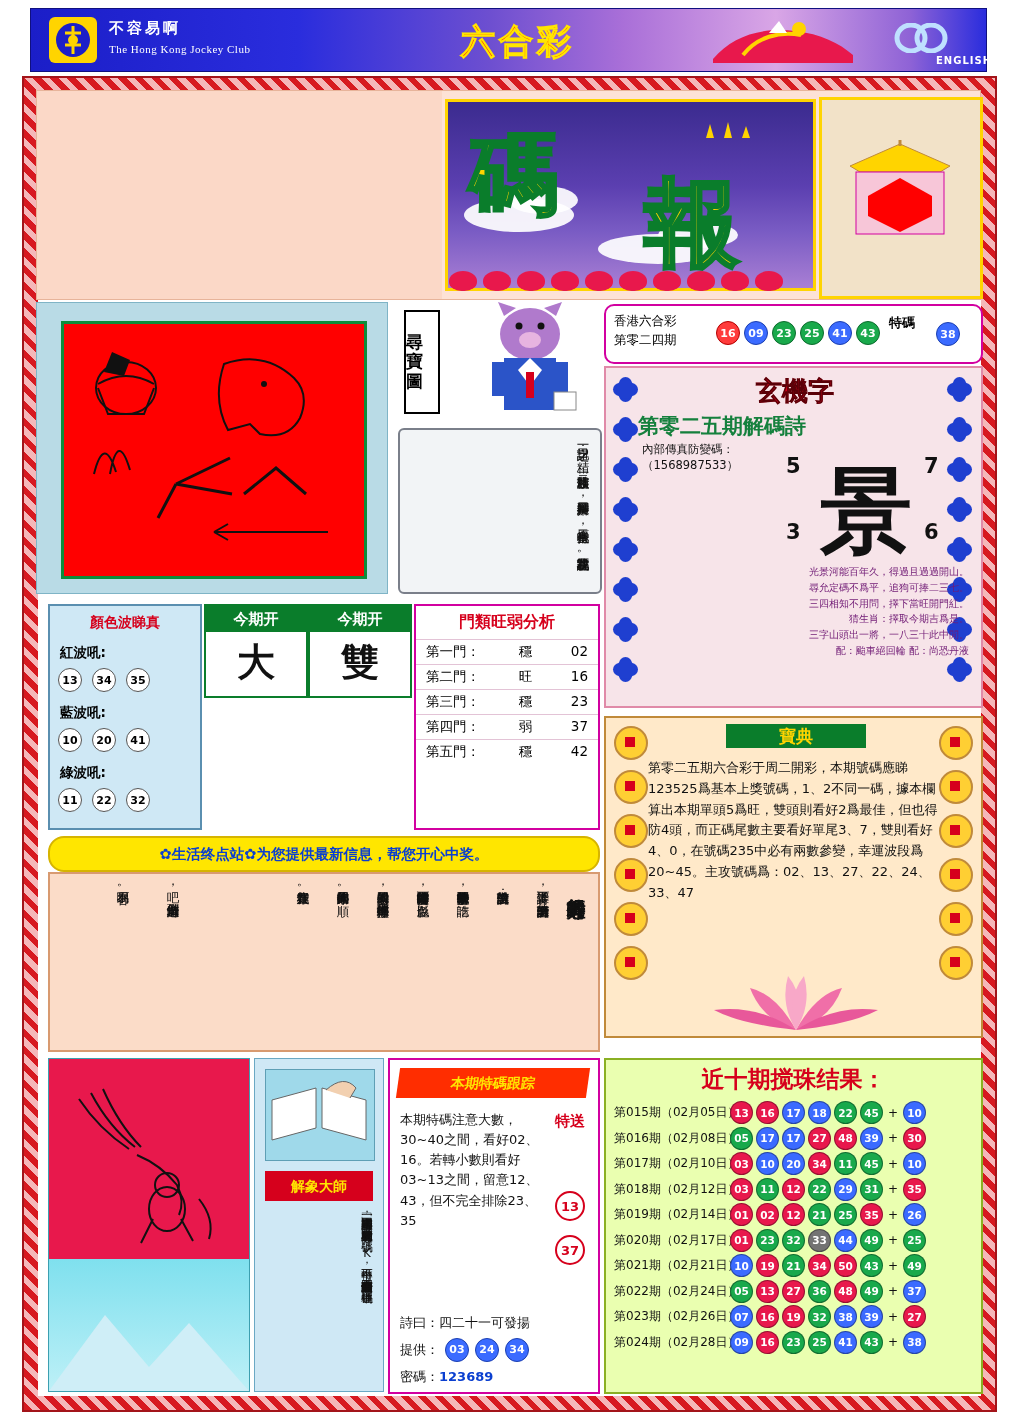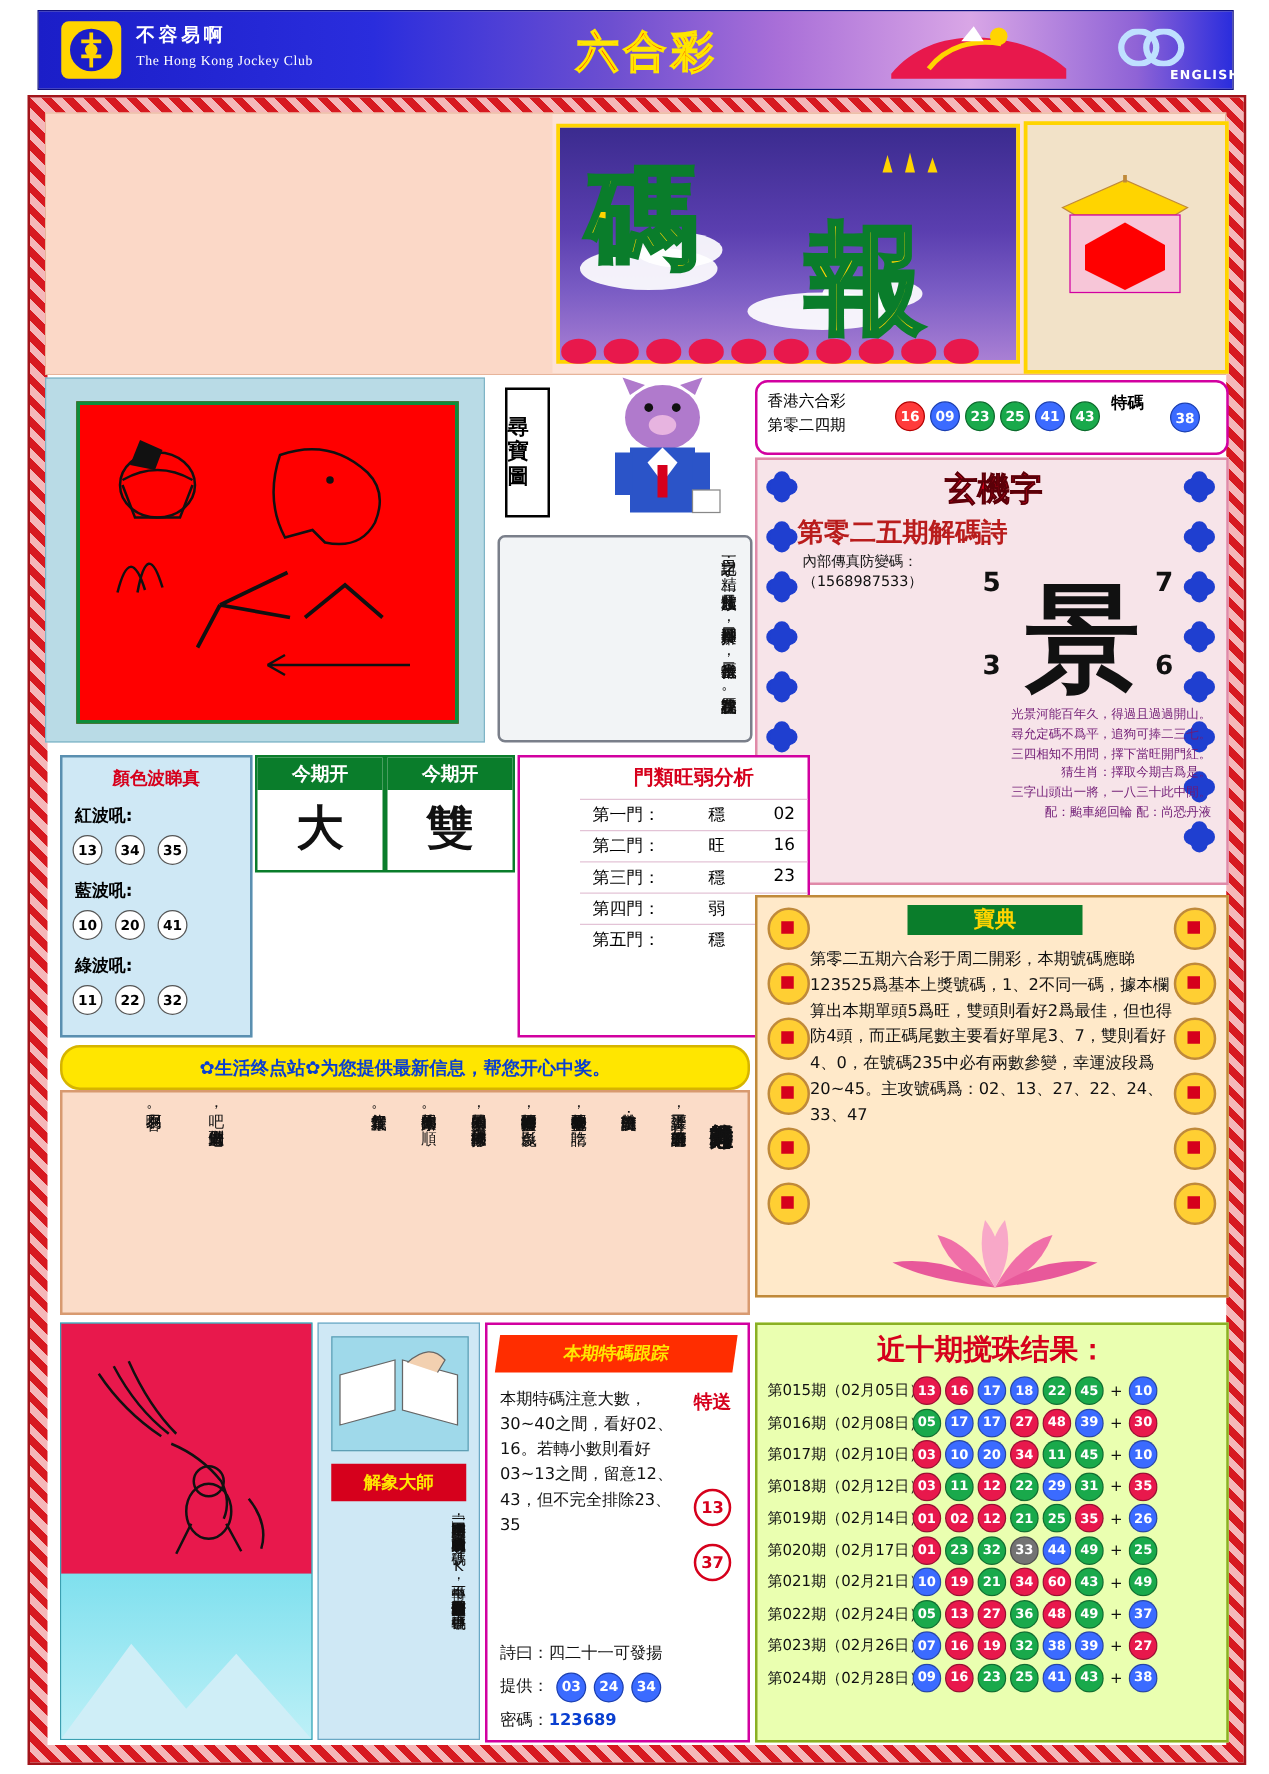--- a/index.html
+++ b/index.html
@@ -60,21 +60,21 @@
         font-size:11px;font-weight:bold;color:#000;border:1px solid #555;background:#fff;}
   .ball.r{background:#ff3b3b;color:#fff;border-color:#b40000;}
   .ball.b{background:#3b6bff;color:#fff;border-color:#1b3fb0;}
   .ball.g{background:#19a94b;color:#fff;border-color:#0c6b2d;}
 
   
   .xuanji{position:absolute;left:604px;top:366px;width:375px;height:338px;background:#f7e4e9;border:2px solid #e08aa8;}
   .flowerdot{position:absolute;width:19px;height:19px;background:#1f3fd0;border-radius:50%;
              box-shadow:6px 0 0 -3px #1f3fd0,-6px 0 0 -3px #1f3fd0,0 6px 0 -3px #1f3fd0,0 -6px 0 -3px #1f3fd0;}
   .xj-title{position:absolute;left:150px;top:6px;font-size:26px;font-weight:bold;color:#d6001c;-webkit-text-stroke:.6px #5a0008;}
-  .xj-sub{position:absolute;left:32px;top:44px;font-size:21px;font-weight:bold;color:#b91c1c;text-align:center;}
+  .xj-sub{position:absolute;left:32px;top:44px;font-size:21px;font-weight:bold;color:#15803d;text-align:center;}
   .xj-note{position:absolute;left:36px;top:74px;font-size:11.5px;color:#111;line-height:1.35;}
   .bigchar{position:absolute;left:214px;top:82px;font-size:92px;font-weight:bold;color:#111;font-family:"DejaVu Serif",serif;}
   .cnr{position:absolute;font-size:21px;font-weight:bold;color:#111;}
   .xj-poem{position:absolute;left:18px;top:196px;width:345px;font-size:10px;line-height:1.58;color:#701a75;text-align:right;}
 
   
   .wave{position:absolute;left:48px;top:604px;width:150px;height:222px;background:#cfe8f5;border:2px solid #5a8fb0;}
   .wave-t{position:absolute;left:8px;top:8px;width:134px;height:20px;font-size:14px;font-weight:bold;color:#d6001c;text-align:center;}
   .wrow-l{position:absolute;font-size:13.5px;font-weight:bold;}
 
@@ -83,21 +83,21 @@
   .open2{position:absolute;left:308px;top:604px;width:100px;height:90px;background:#fff;border:2px solid #0a7d2b;}
   .open-h{height:26px;background:#0a7d2b;color:#fff;font-size:15px;font-weight:bold;text-align:center;line-height:26px;}
   .open-v{height:60px;text-align:center;line-height:60px;font-size:38px;font-weight:bold;color:#111;}
 
   
   .zodiac{position:absolute;left:204px;top:700px;width:204px;height:126px;background:#fff;border:2px solid #d200a0;}
   .zod-t{position:absolute;left:0;top:6px;width:204px;text-align:center;font-size:17px;font-weight:bold;color:#d6001c;}
   .zod-v{position:absolute;left:0;top:46px;width:204px;text-align:center;font-size:34px;font-weight:bold;color:#111;letter-spacing:4px;}
 
   
-  .gate{position:absolute;left:414px;top:604px;width:182px;height:222px;background:#fff;border:2px solid #d200a0;padding-left:48px;}
+  .gate{position:absolute;left:414px;top:604px;width:182px;height:222px;background:#fff;border:2px solid #d200a0;}
   .gate-t{text-align:center;font-size:16px;font-weight:bold;color:#d6001c;padding-top:6px;}
   .gate-row{display:flex;justify-content:space-between;font-size:13.5px;padding:3px 10px;border-top:1px solid #e3c3d6;}
 
   
   .baod{position:absolute;left:604px;top:716px;width:375px;height:318px;background:#ffe9c9;border:2px solid #c08a3a;}
   .baod-t{position:absolute;left:120px;top:6px;width:140px;height:24px;background:#0a7d2b;color:#ffd400;font-size:17px;font-weight:bold;text-align:center;line-height:24px;}
   .baod-x{position:absolute;left:42px;top:40px;width:300px;font-size:13px;line-height:1.6;color:#111;}
   .coin{position:absolute;width:30px;height:30px;border-radius:50%;background:#ffcf33;border:2px solid #c08a3a;}
   .coin:after{content:"";position:absolute;left:9px;top:9px;width:10px;height:10px;background:#d6001c;}
 
@@ -554,21 +554,21 @@
         </span>
       </div>
 
       <div class="res-row">
         <span class="res-label">第021期（02月21日）：</span>
         <span class="res-balls">
           <span class="mini" style="background:#3b6bff">10</span>
           <span class="mini" style="background:#e8184c">19</span>
           <span class="mini" style="background:#19a94b">21</span>
           <span class="mini" style="background:#e8184c">34</span>
-          <span class="mini" style="background:#e8184c">60</span>
+          <span class="mini" style="background:#e8184c">50</span>
           <span class="mini" style="background:#19a94b">43</span>
           <span class="plus">+</span>
           <span class="mini" style="background:#19a94b">49</span>
         </span>
       </div>
 
       <div class="res-row">
         <span class="res-label">第022期（02月24日）：</span>
         <span class="res-balls">
           <span class="mini" style="background:#19a94b">05</span>

